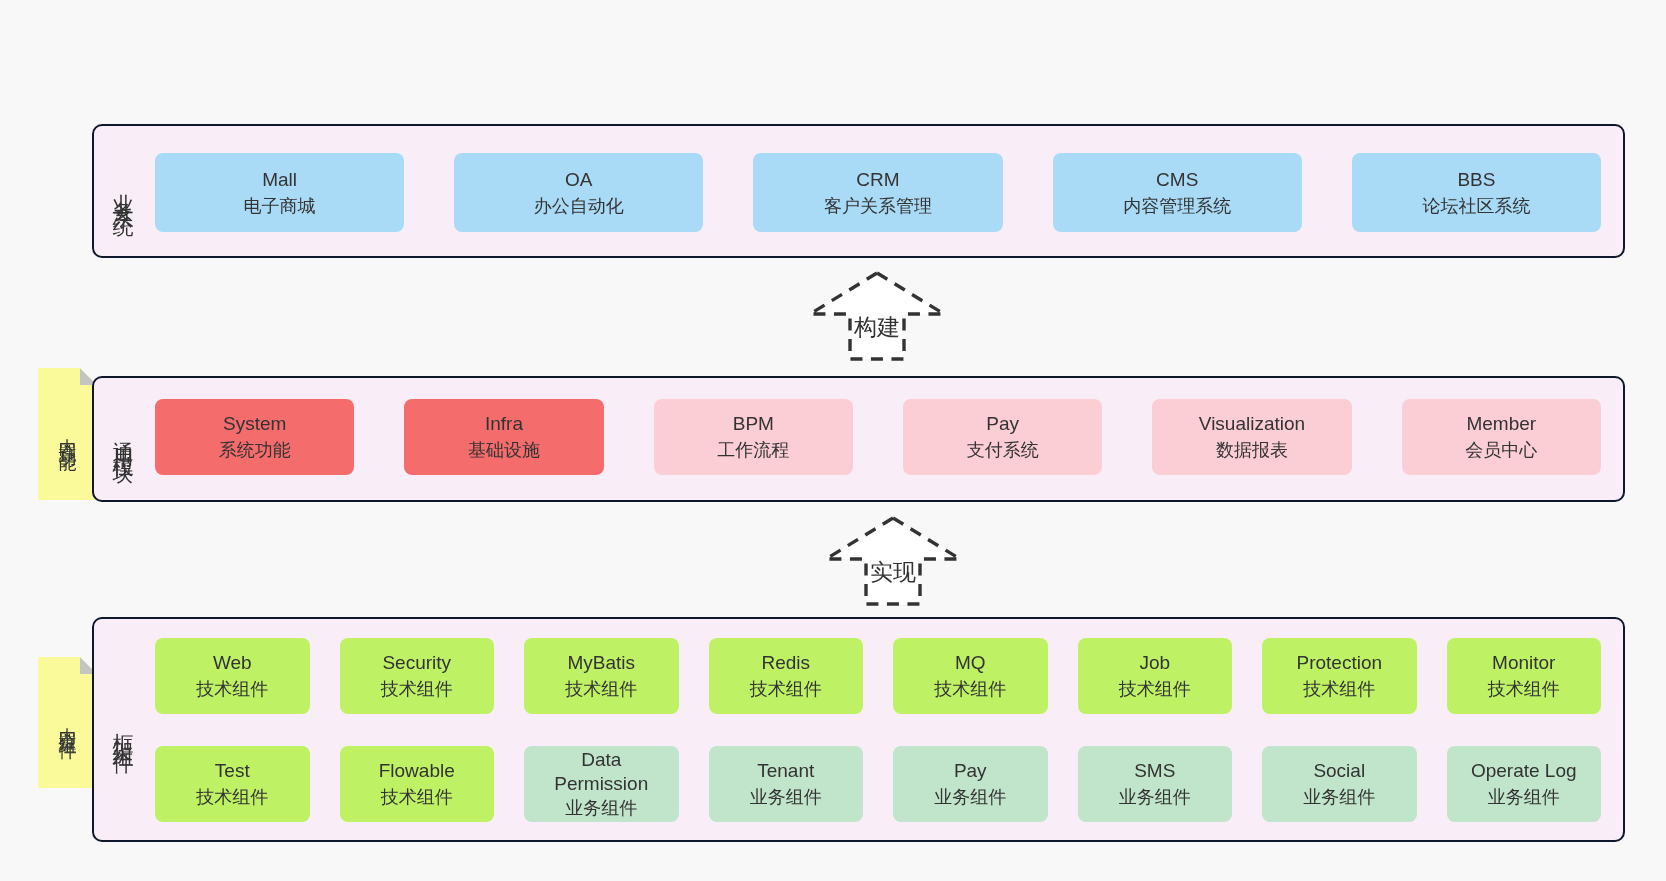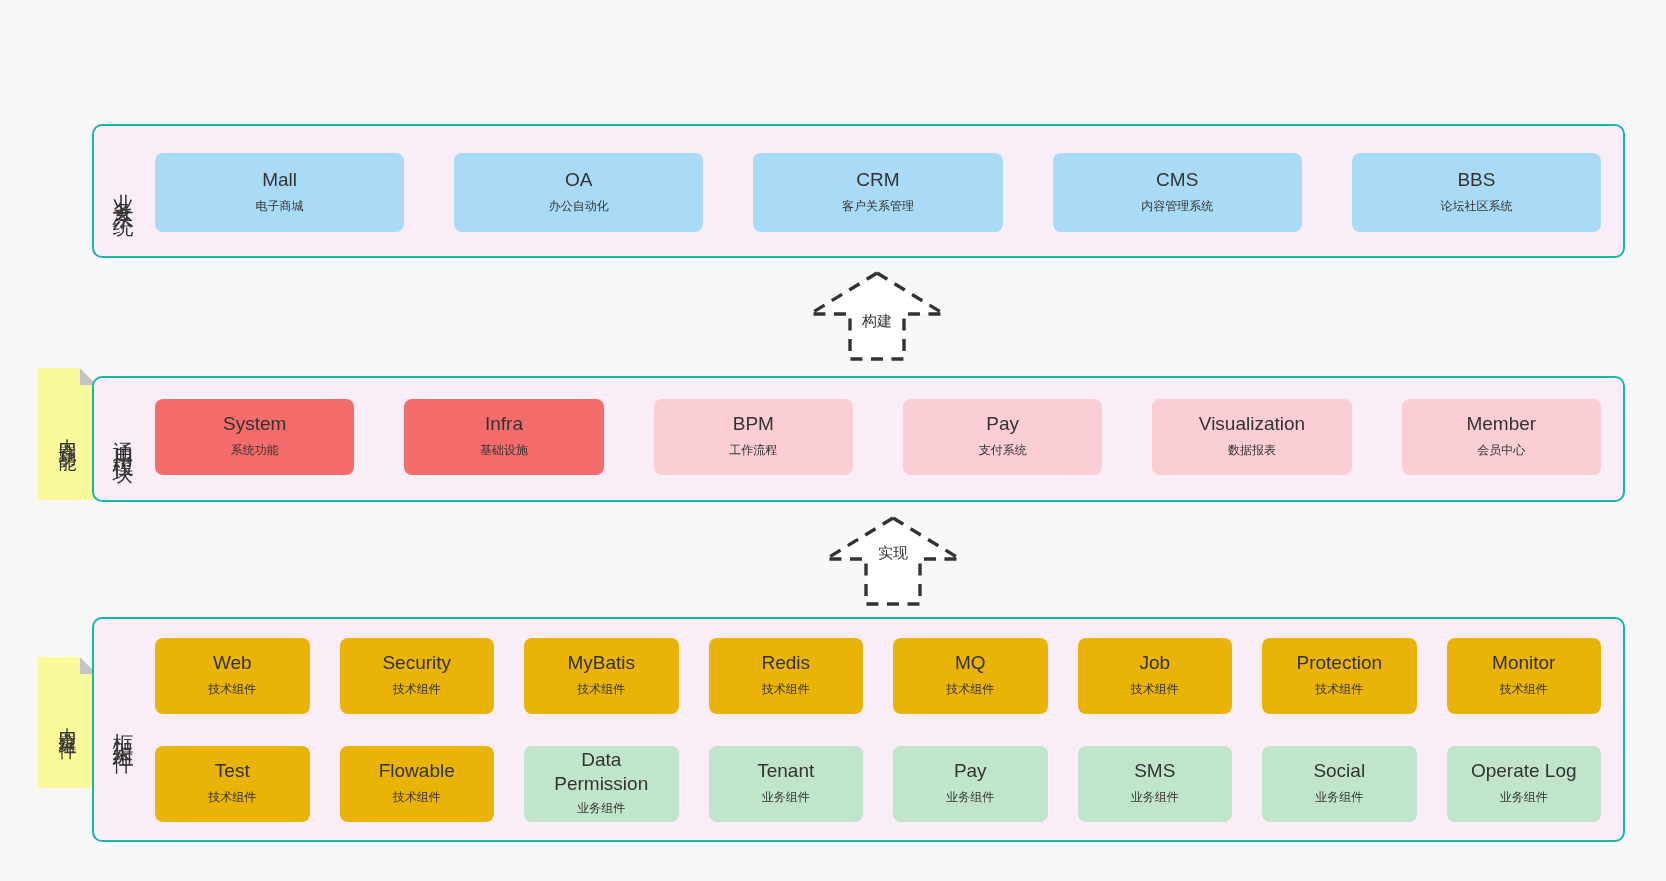--- a/index.html
+++ b/index.html
@@ -10,52 +10,52 @@
        display:flex;align-items:center;justify-content:center;
        writing-mode:vertical-rl;font-size:18px;letter-spacing:5px;color:#333;
        clip-path:polygon(0 0, calc(100% - 17px) 0, 100% 17px, 100% 100%, 0 100%);}
   .tag-fold{position:absolute;top:0;right:0;width:17px;height:17px;background:#c4c4c4;
        clip-path:polygon(0 0, 100% 100%, 0 100%);}
   #tag-modules{top:368px;height:132px;}
   #tag-components{top:657px;height:131px;}
 
   
   .panel{position:absolute;left:92px;width:1533px;background:#f9eef7;
-         border:2px solid #14b8a6;border-radius:10px;box-sizing:border-box;}
+         border:2px solid #0f172a;border-radius:10px;box-sizing:border-box;}
   #panel-business{top:124px;height:134px;}
   #panel-modules{top:376px;height:126px;}
   #panel-components{top:617px;height:225px;}
 
   .vlabel{position:absolute;left:12px;top:0;bottom:0;width:34px;
           display:flex;align-items:center;justify-content:center;
           writing-mode:vertical-rl;font-size:21px;letter-spacing:7px;color:#333;}
 
   .boxrow{position:absolute;left:61px;right:22px;display:flex;gap:50px;}
   #panel-business .boxrow{top:27px;height:79px;}
   #panel-modules .boxrow{top:21px;height:76px;}
   #panel-components .boxrow{gap:30px;}
   #panel-components .row1{top:19px;height:76px;}
   #panel-components .row2{top:127px;height:76px;}
 
   .box{flex:1;border-radius:8px;display:flex;flex-direction:column;
        align-items:center;justify-content:center;text-align:center;line-height:26px;color:#333;}
   .box .en{font-size:19px;}
-  .box .zh{font-size:12px;}
+  .box .zh{font-size:18px;}
   .box.narrow{line-height:24px;}
   .box.narrow .en{max-width:100px;}
 
   .blue{background:#a9dbf7;}
   .red{background:#f56c6c;text-align:right;}
   .pink{background:#fbcdd5;}
-  .green{background:#eab308;align-items:center;}
+  .green{background:#bef264;align-items:center;}
   .lgreen{background:#c0e5ca;}
 
   
   .arrow{position:absolute;}
-  .arrow-label{position:absolute;width:140px;text-align:center;font-size:15px;color:#333;}
+  .arrow-label{position:absolute;width:140px;text-align:center;font-size:23px;color:#333;}
 </style>
 </head>
 <body>
 
 <div id="canvas">
 
   <div class="tag" id="tag-modules">
     <span>内置功能</span>
     <i class="tag-fold"></i>
   </div>
@@ -121,21 +121,21 @@
       <div class="box pink">
         <span class="en">Member</span>
         <span class="zh">会员中心</span>
       </div>
     </div>
   </section>
 
   <svg class="arrow" style="left:823px;top:515px;" width="140" height="92" viewBox="0 0 140 92">
     <polygon points="70,3 3,44 43,44 43,89 97,89 97,44 137,44" fill="#ffffff" stroke="#333333" stroke-width="3.4" stroke-dasharray="12 8.5"></polygon>
   </svg>
-  <div class="arrow-label" style="left:823px;top:544px;">实现</div>
+  <div class="arrow-label" style="left:823px;top:557px;">实现</div>
 
   <section class="panel" id="panel-components">
     <div class="vlabel">框架组件</div>
     <div class="boxrow row1">
       <div class="box green">
         <span class="en">Web</span>
         <span class="zh">技术组件</span>
       </div>
       <div class="box green">
         <span class="en">Security</span>

